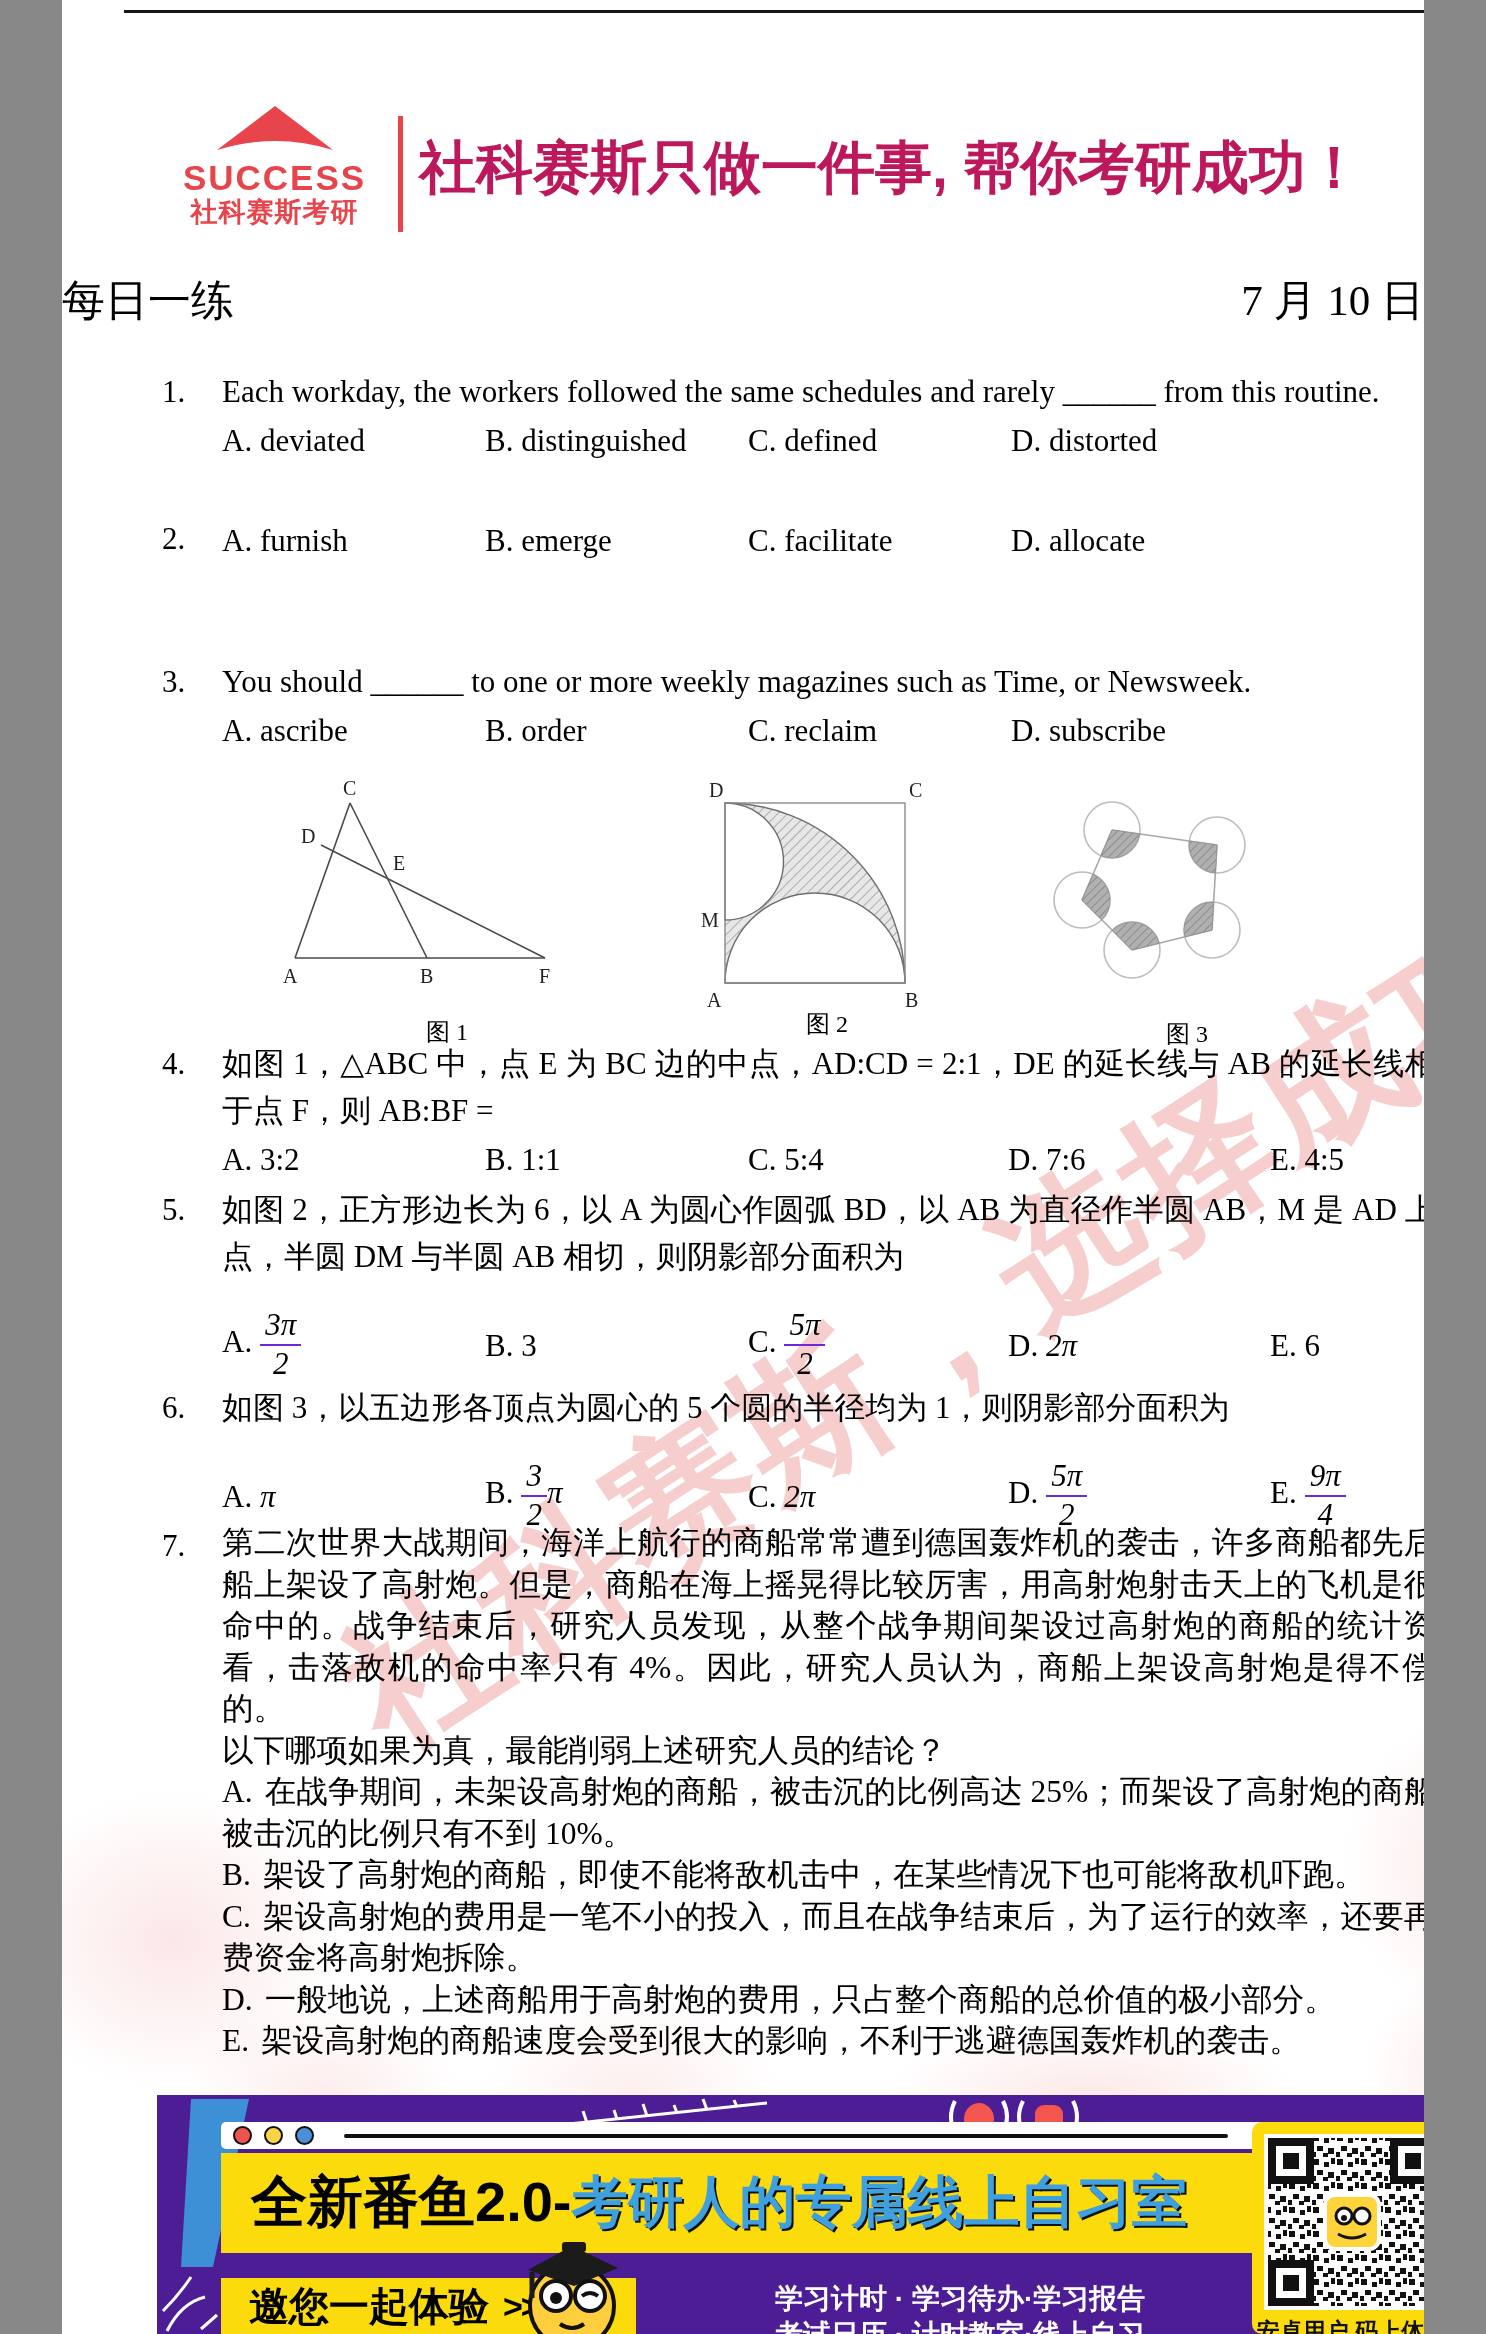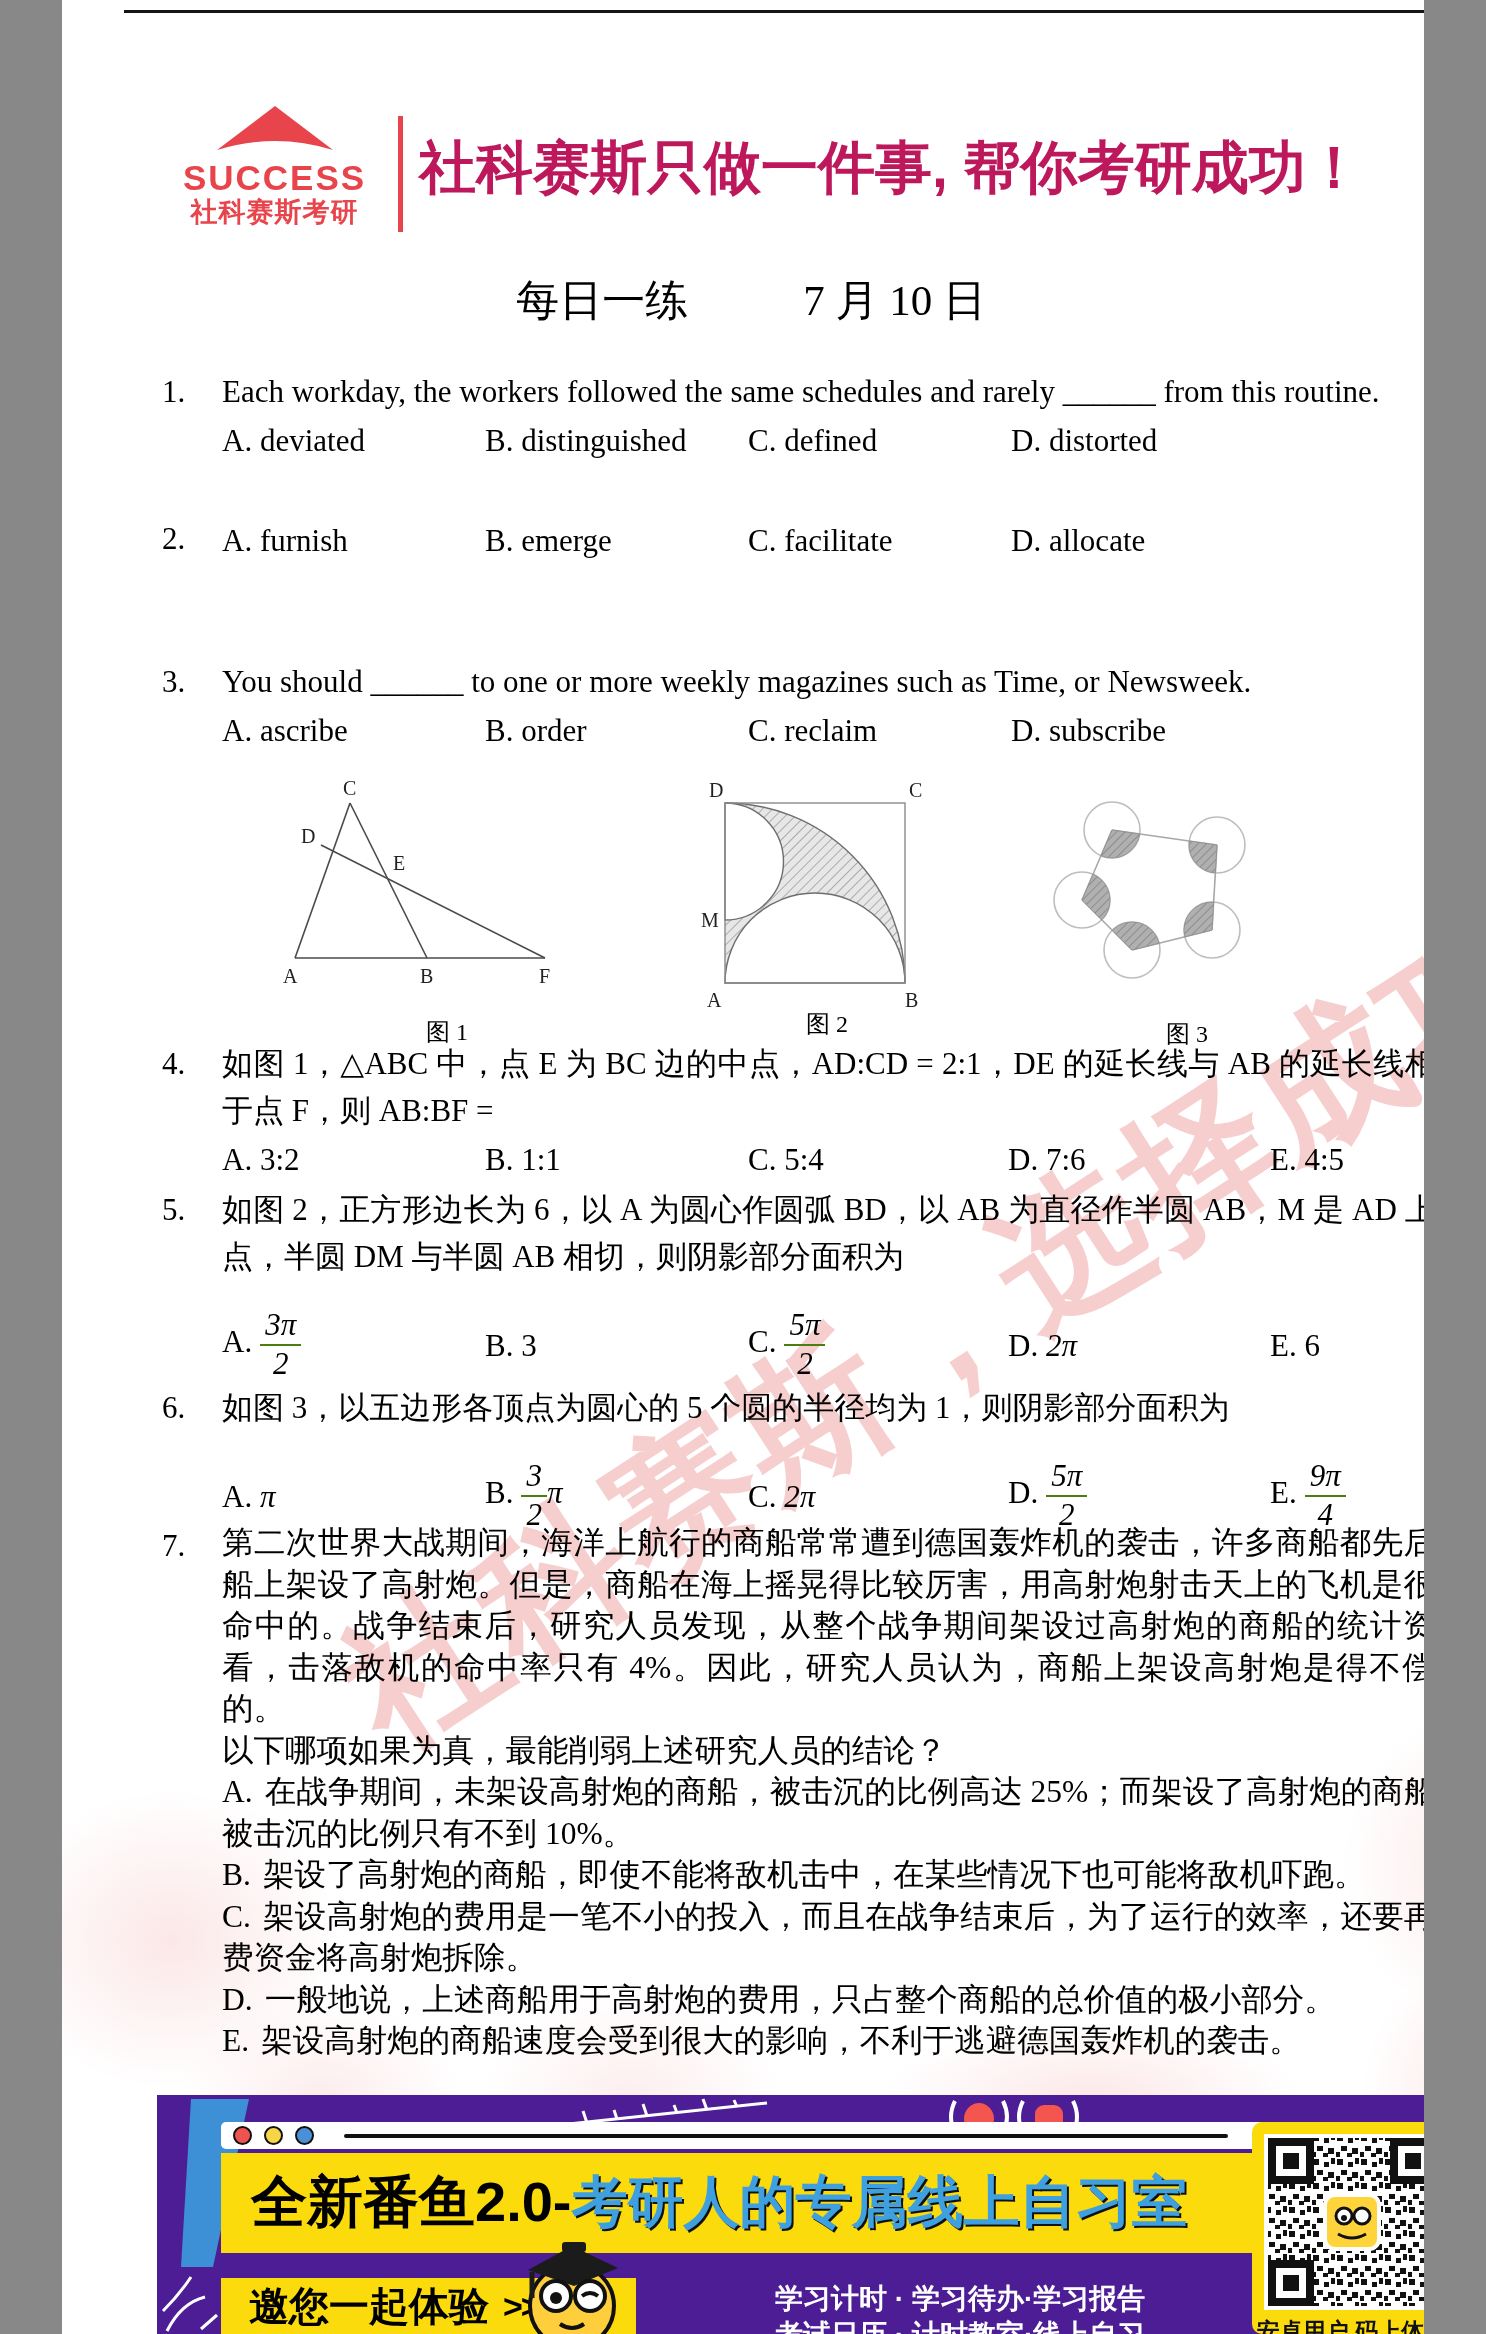--- a/index.html
+++ b/index.html
@@ -12,36 +12,36 @@
   .logo{position:absolute;left:95px;top:106px;width:235px;text-align:center;color:#e8444b;}
   .logo-brand{font-family:"Liberation Sans","DejaVu Sans",sans-serif;font-weight:bold;
               font-size:35px;letter-spacing:2px;line-height:1.0;margin-top:2px;}
   .logo-sub{font-family:"Liberation Sans","DejaVu Sans",sans-serif;font-weight:bold;
             font-size:27px;line-height:1.1;margin-top:3px;letter-spacing:1px;}
   .hdr-divider{position:absolute;left:336px;top:116px;width:5px;height:116px;background:#e8444b;}
   .slogan{position:absolute;left:357px;top:130px;font-family:"Liberation Sans","DejaVu Sans",sans-serif;
           font-weight:900;font-size:57px;color:#be185d;white-space:nowrap;letter-spacing:0;}
 
   
-  .title{position:absolute;left:8px;top:272px;width:100%;display:flex;justify-content:center;
+  .title{position:absolute;left:0;top:272px;width:100%;display:flex;justify-content:space-between;
          gap:115px;font-size:43px;}
 
   
   .q{position:absolute;left:100px;width:1305px;display:flex;z-index:2;}
   .qno{width:60px;flex:none;font-size:31px;line-height:47px;}
   .qbody{flex:1;font-size:31px;line-height:47px;text-align:justify;}
   .opts{display:grid;grid-template-columns:263px 263px 263px 1fr;margin-top:2px;text-align:left;}
   .opts5{grid-template-columns:263px 263px 260px 262px 1fr;}
   .optrow-math{display:grid;grid-template-columns:263px 263px 260px 262px 1fr;
                align-items:center;height:118px;margin-top:6px;text-align:left;}
   .opt{white-space:nowrap;}
   .mathi{font-style:italic;}
   .frac{display:inline-flex;flex-direction:column;align-items:center;vertical-align:middle;
         line-height:1.12;font-style:italic;margin-left:8px;}
-  .frac .num{border-bottom:2px solid #4d7c0f;padding:0 5px 1px 5px;}
+  .frac .num{border-bottom:2px solid #6d28d9;padding:0 5px 1px 5px;}
   .frac .den{padding-top:1px;}
   .fpost{font-style:italic;}
 
   .q7 .qbody{font-size:31.5px;line-height:41.5px;}
   .q7 p{margin:0;}
   .q7 .olabel{padding-right:12px;}
 
   
   .figures{position:absolute;left:95px;top:765px;width:1300px;height:285px;z-index:2;}
   .figbox{position:absolute;}

